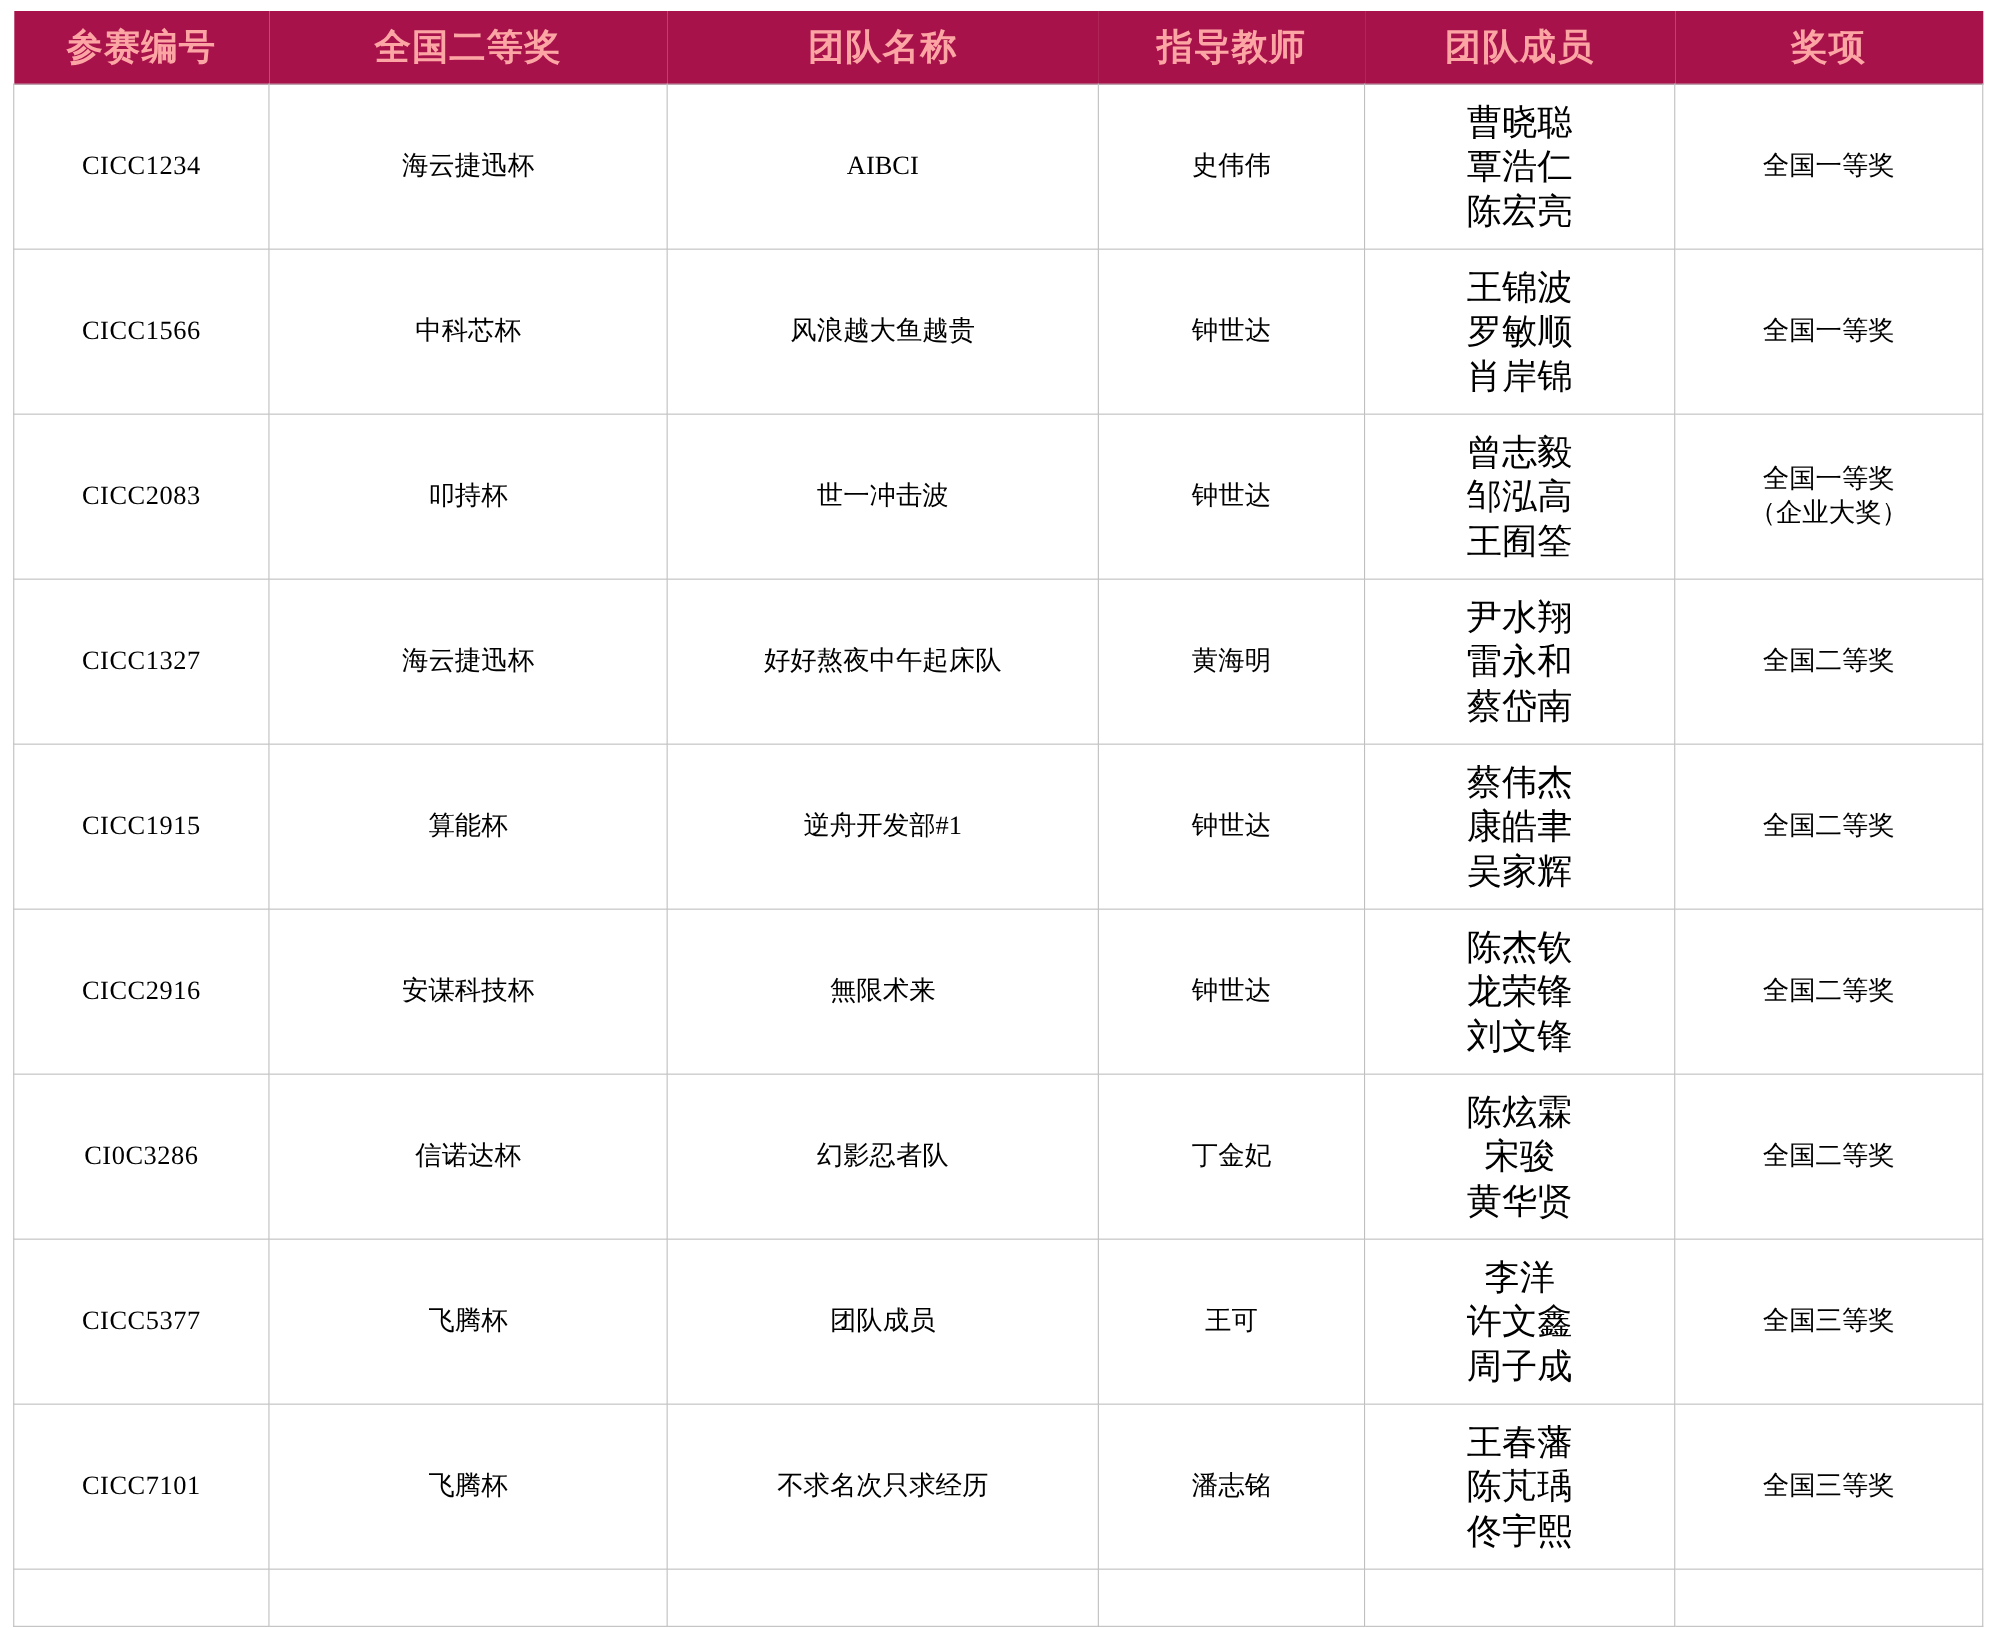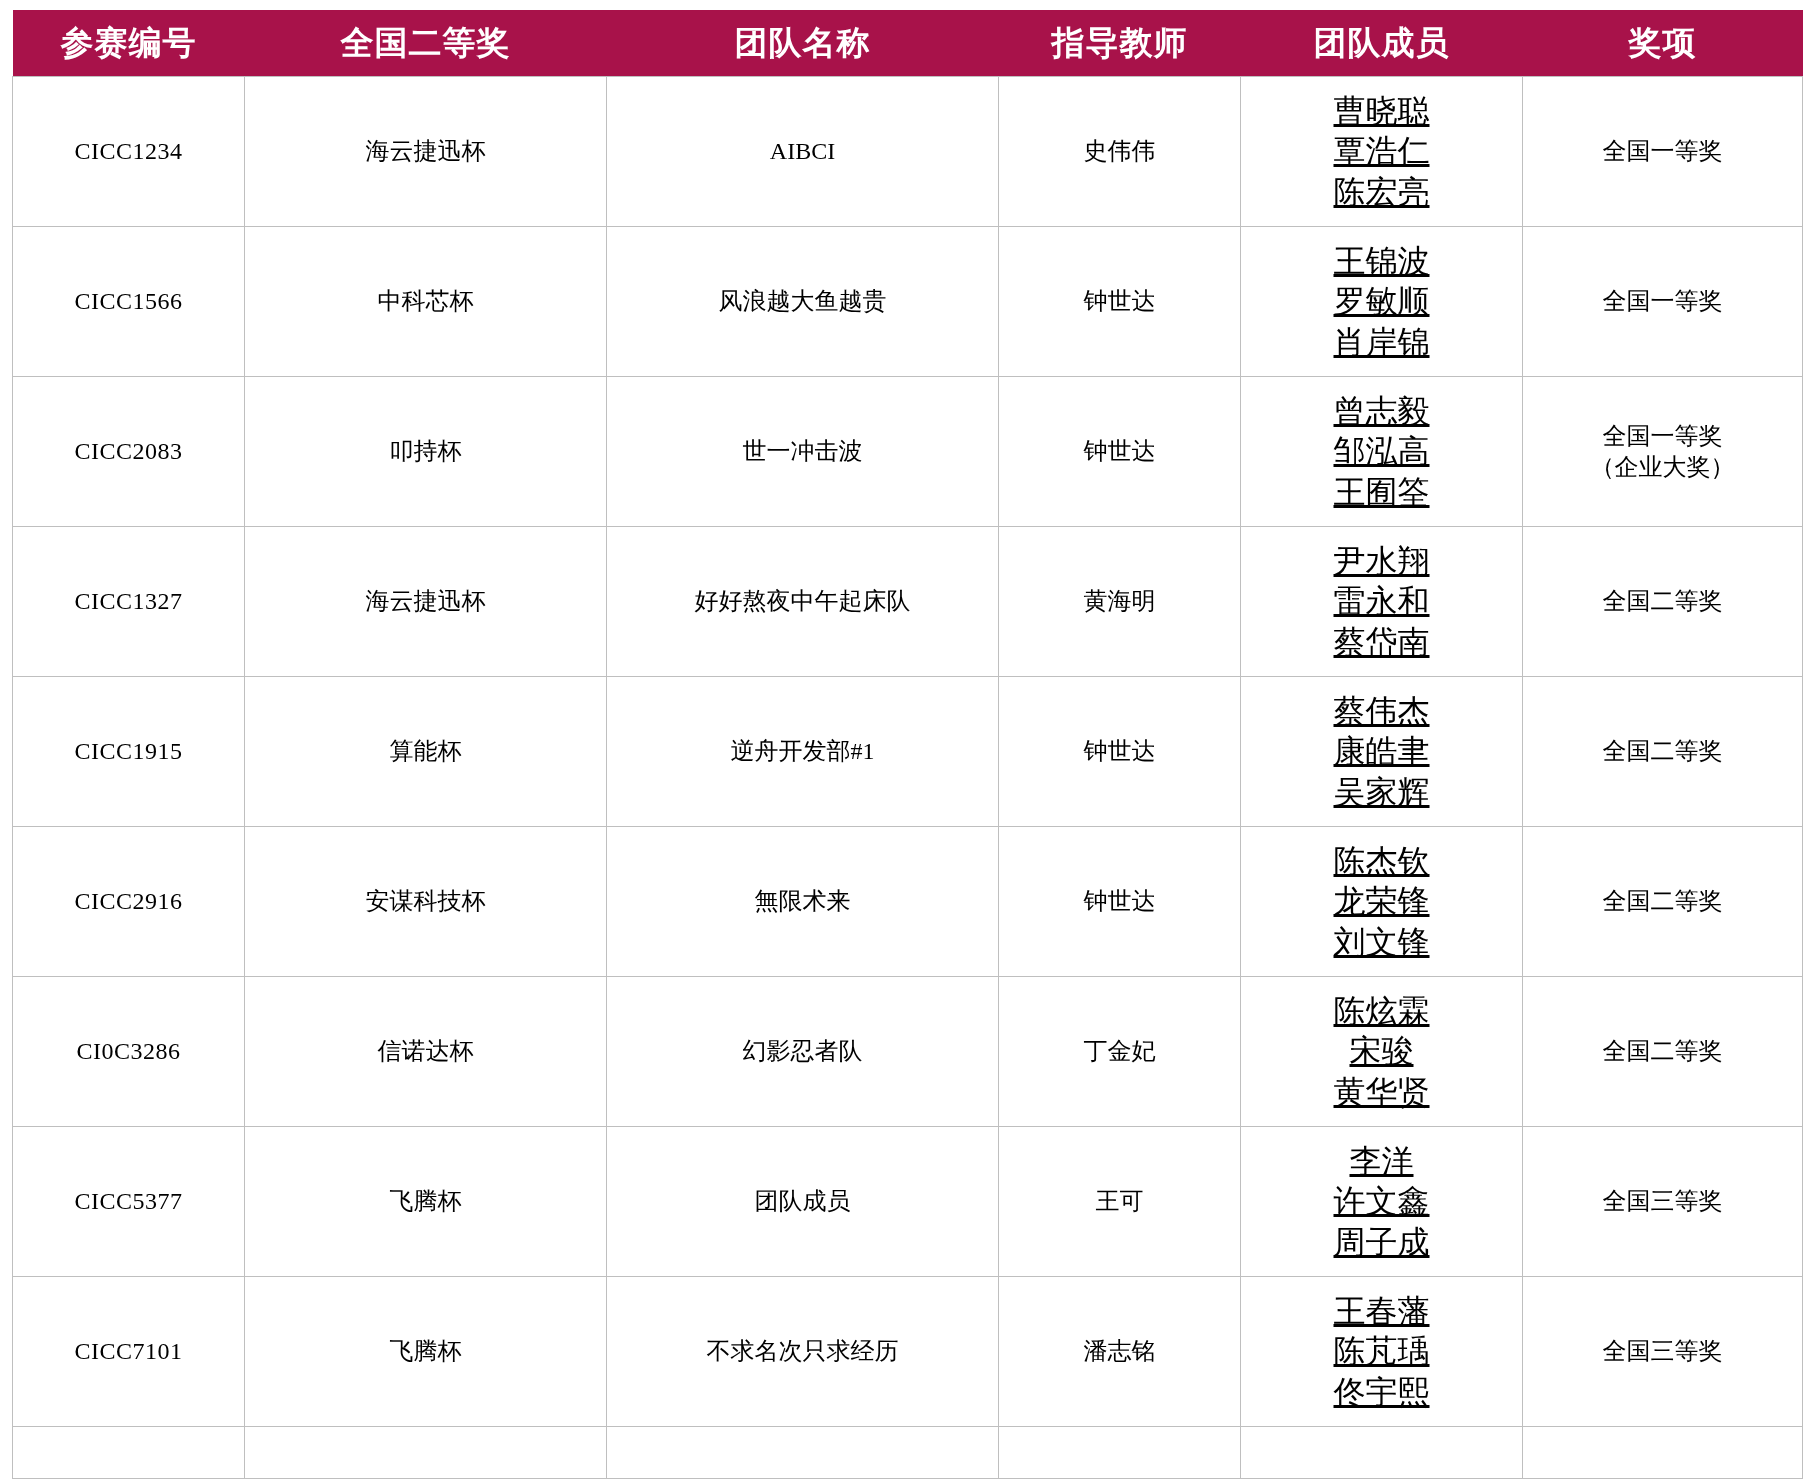--- a/index.html
+++ b/index.html
@@ -29,21 +29,21 @@
   }
   table.award-table col.c0 { width: 232px; }
   table.award-table col.c1 { width: 362px; }
   table.award-table col.c2 { width: 392px; }
   table.award-table col.c3 { width: 242px; }
   table.award-table col.c4 { width: 282px; }
   table.award-table col.c5 { width: 280px; }
 
   thead th {
     background: #A8124A;
-    color: #ffffff;
+    color: #fca5a5;
     font-size: 33px;
     font-weight: bold;
     height: 58px;
     padding: 4px 6px;
     text-align: center;
     vertical-align: middle;
     border: none;
     letter-spacing: 1px;
     font-family: Liberation Sans, sans-serif;
   }
@@ -62,21 +62,21 @@
     font-size: 32px;
   }
   tbody td.award {
     line-height: 1.26;
     margin-left: 39px;
   }
   tbody tr.empty-row td {
     height: 52px;
     padding: 0;
   }
-  .member-line { display: block; text-decoration: underline; }
+  .member-line { display: block; }
   .award-line { display: block; }
   .mono-id {
     font-family: "Liberation Serif", "DejaVu Serif", serif;
     letter-spacing: 0.5px;
   }
 </style>
 </head>
 <body>
 
 <div class="page">

